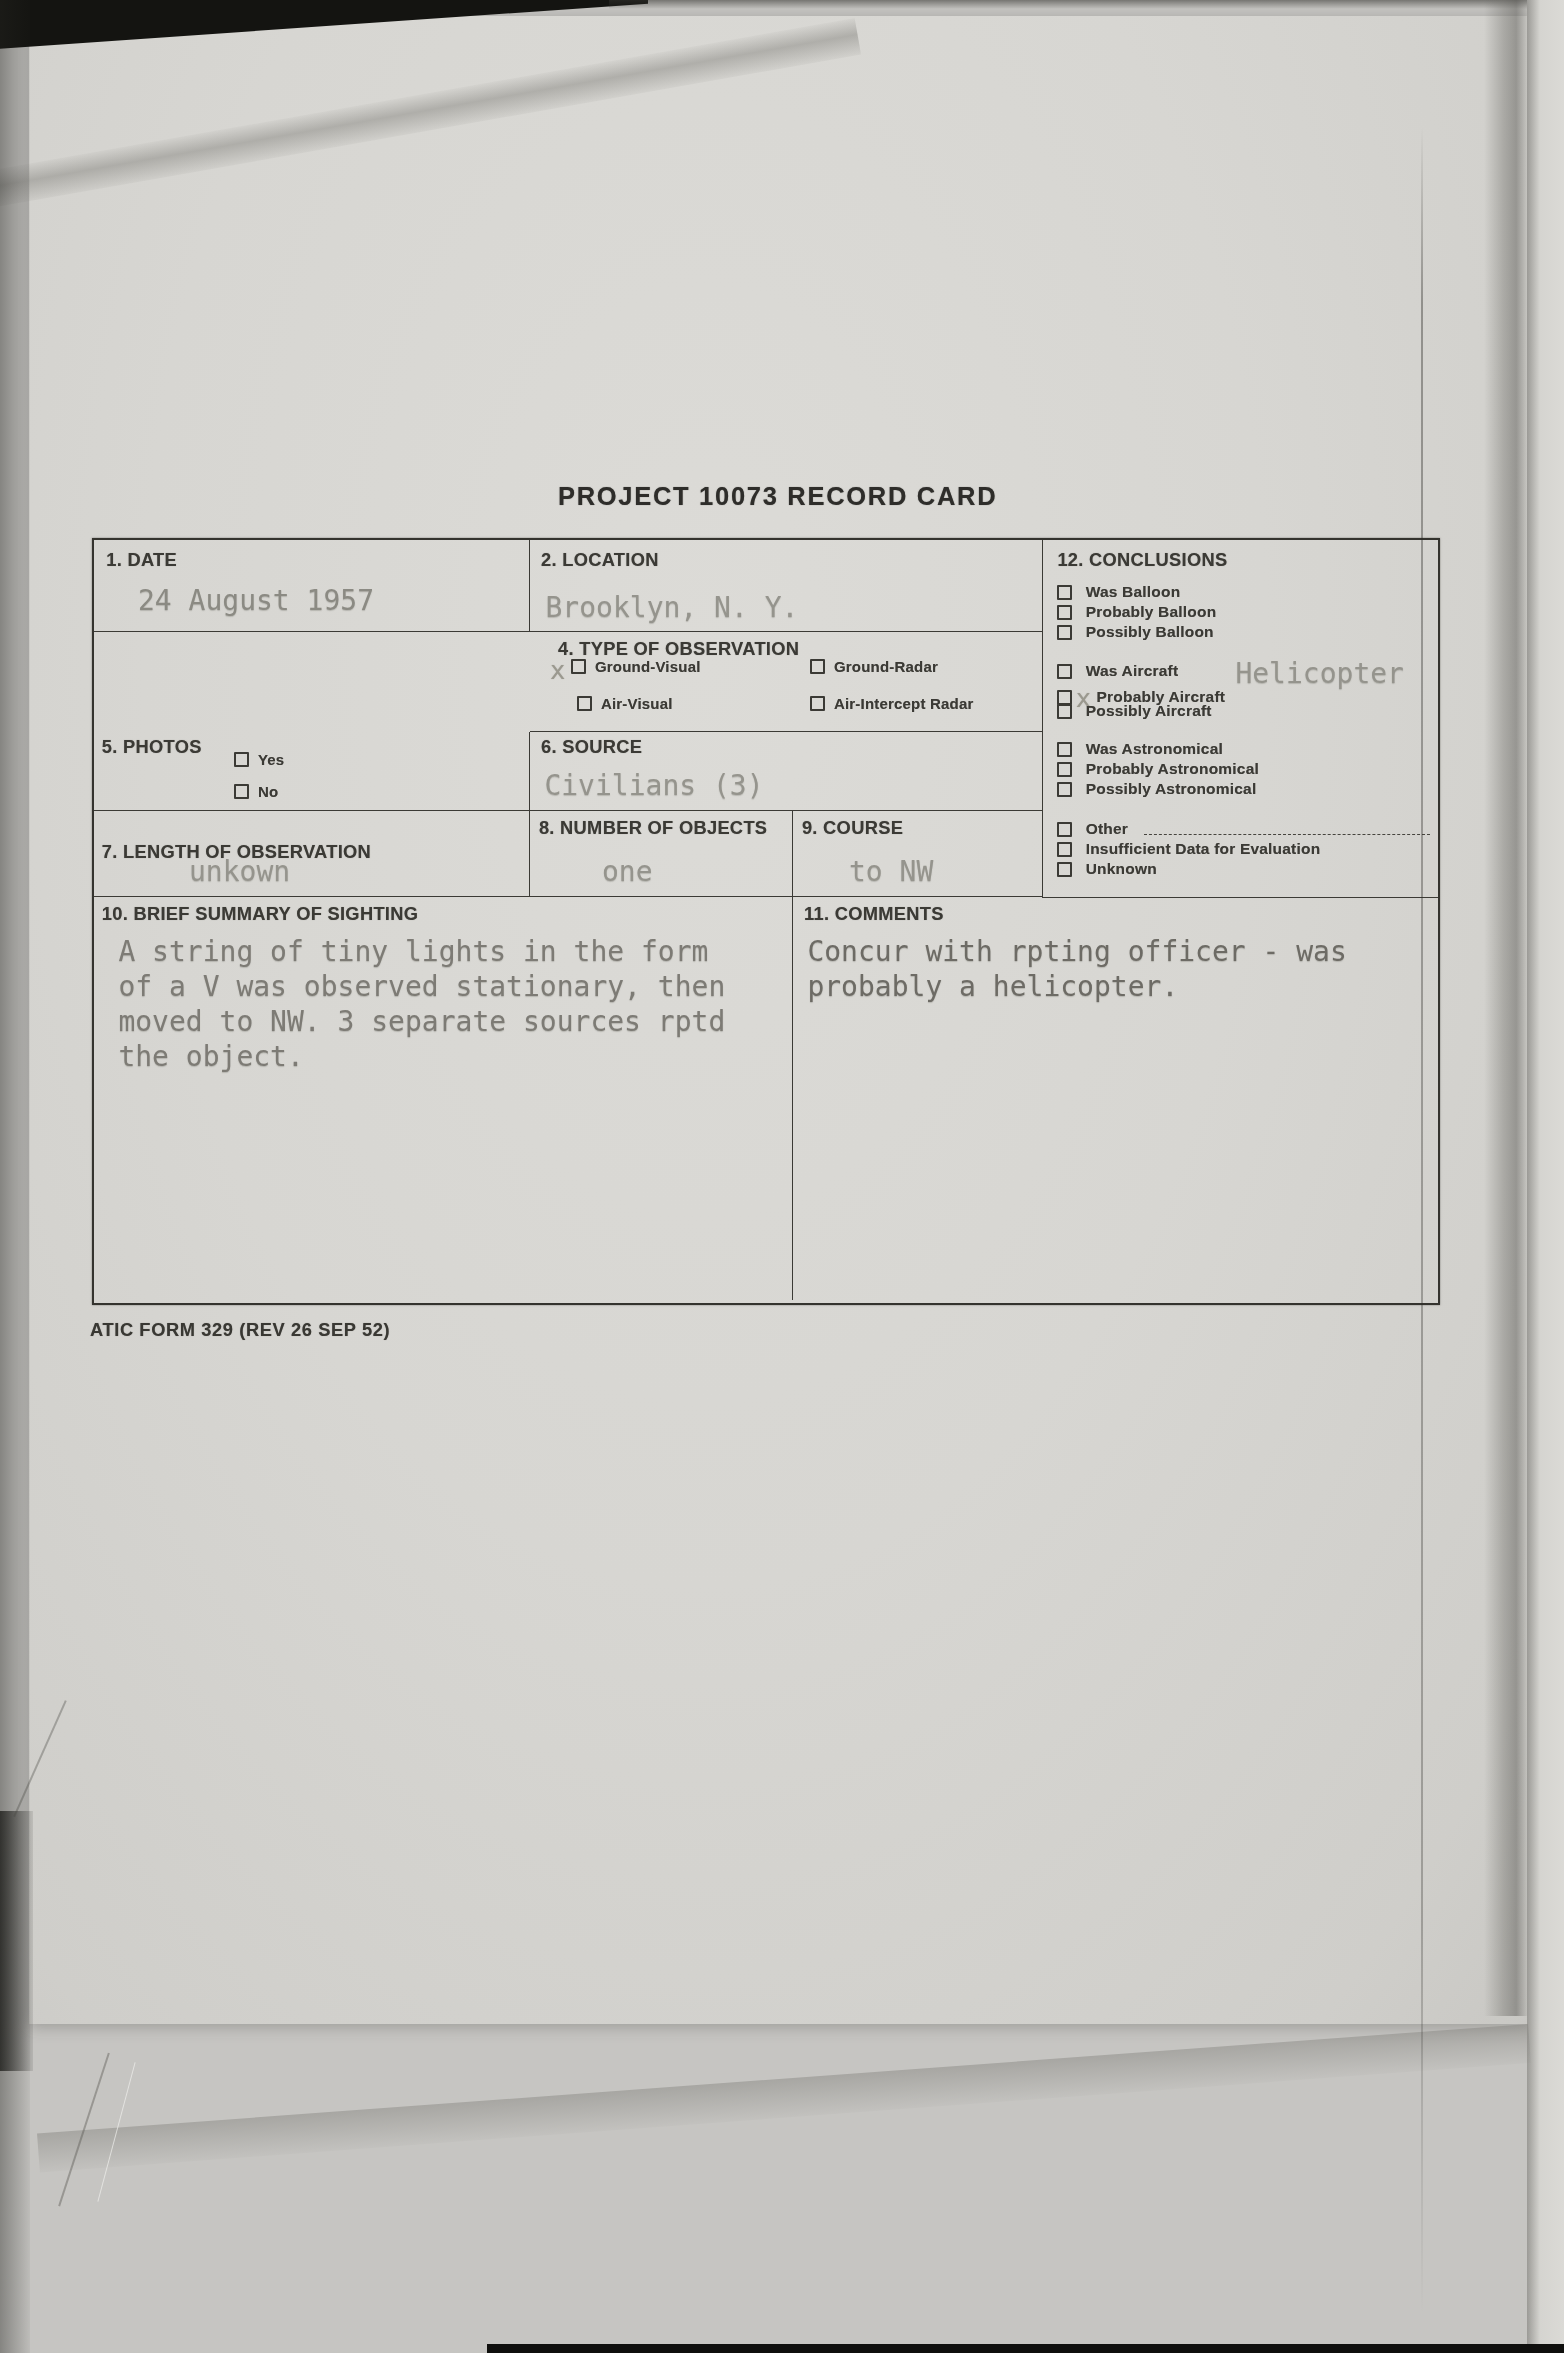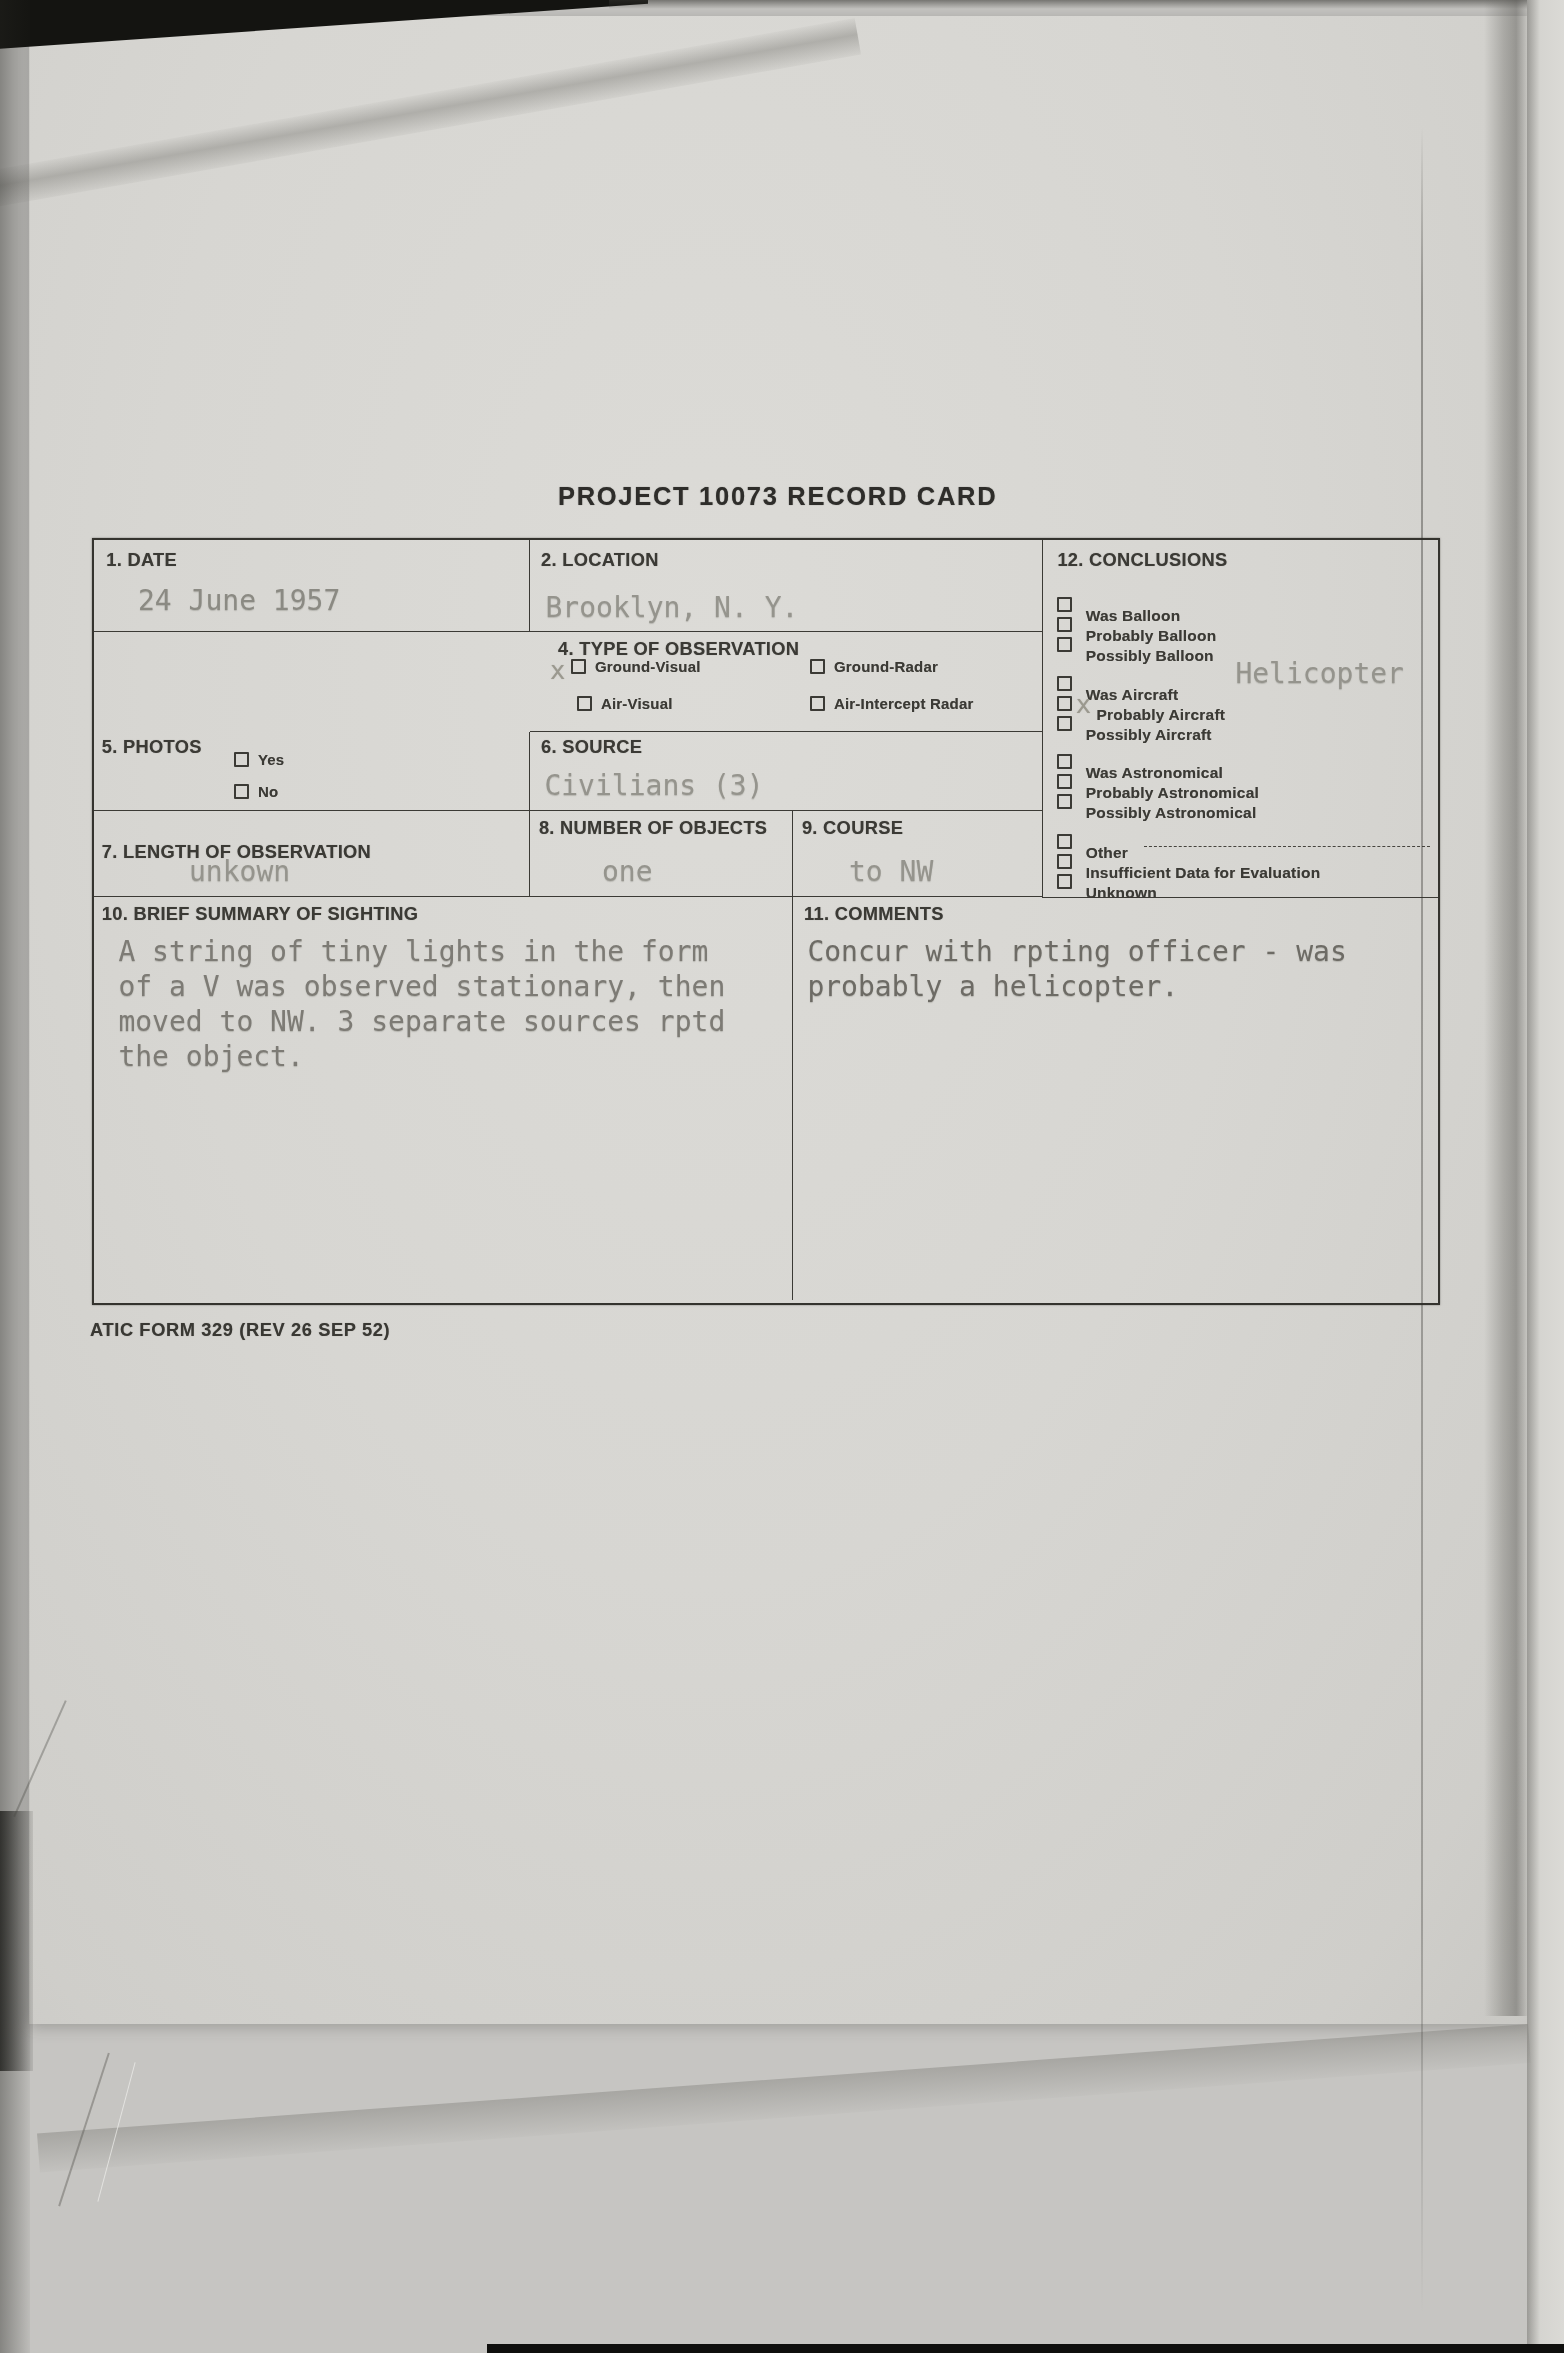--- a/index.html
+++ b/index.html
@@ -81,21 +81,21 @@
   .lab {
     font-size:18.3px; font-weight:bold; color:#3b3a35; letter-spacing:0.3px;
     text-shadow:0 0 0.8px rgba(59,58,53,0.5); white-space:nowrap;
   }
   .lab2 {
     font-size:15px; font-weight:bold; color:#3b3a35; letter-spacing:0.2px;
     text-shadow:0 0 0.6px rgba(59,58,53,0.5); white-space:nowrap;
   }
   .clab {
     font-size:15.5px; font-weight:bold; color:#3b3a35; letter-spacing:0.2px;
-    text-shadow:0 0 0.6px rgba(59,58,53,0.5); white-space:nowrap;margin-top:24px;
+    text-shadow:0 0 0.6px rgba(59,58,53,0.5); white-space:nowrap;
   }
   
   .typed {
     font-family:"DejaVu Sans Mono","Liberation Mono",monospace;
     font-size:28px; color:#8b8a83; white-space:nowrap;
     text-shadow:0 0.6px 1.1px rgba(130,129,122,0.4);
   }
   .t-faint { color:#95948d; }
   .t-mid   { color:#7d7b75; }
   .t-dark  { color:#6d6b65; }
@@ -155,21 +155,21 @@
   <div class="art-scratch-a"></div>
   <div class="art-scratch-b"></div>
   <div class="art-scratch-c"></div>
 
   <div class="title">PROJECT 10073 RECORD CARD</div>
 
   <div class="form">
 
     <div class="cell b-r b-b" style="left:0;top:0;width:436px;height:92px;">
       <span class="lab" style="left:12.2px;top:8.9px;">1. DATE</span>
-      <span class="typed val" style="left:44px;top:44px;">24 June 1957</span>
+      <span class="typed val" style="left:44px;top:44px;">24 August 1957</span>
     </div>
 
     <div class="cell b-b" style="left:436px;top:0;width:512px;height:92px;">
       <span class="lab" style="left:11px;top:8.9px;">2. LOCATION</span>
       <span class="typed t-faint val" style="left:15.5px;top:51px;">Brooklyn, N. Y.</span>
     </div>
 
     <div class="cell b-l b-b" style="left:948px;top:0;width:396px;height:358px;overflow:visible;">
       <span class="lab" style="left:14.4px;top:8.9px;">12. CONCLUSIONS</span>
 

